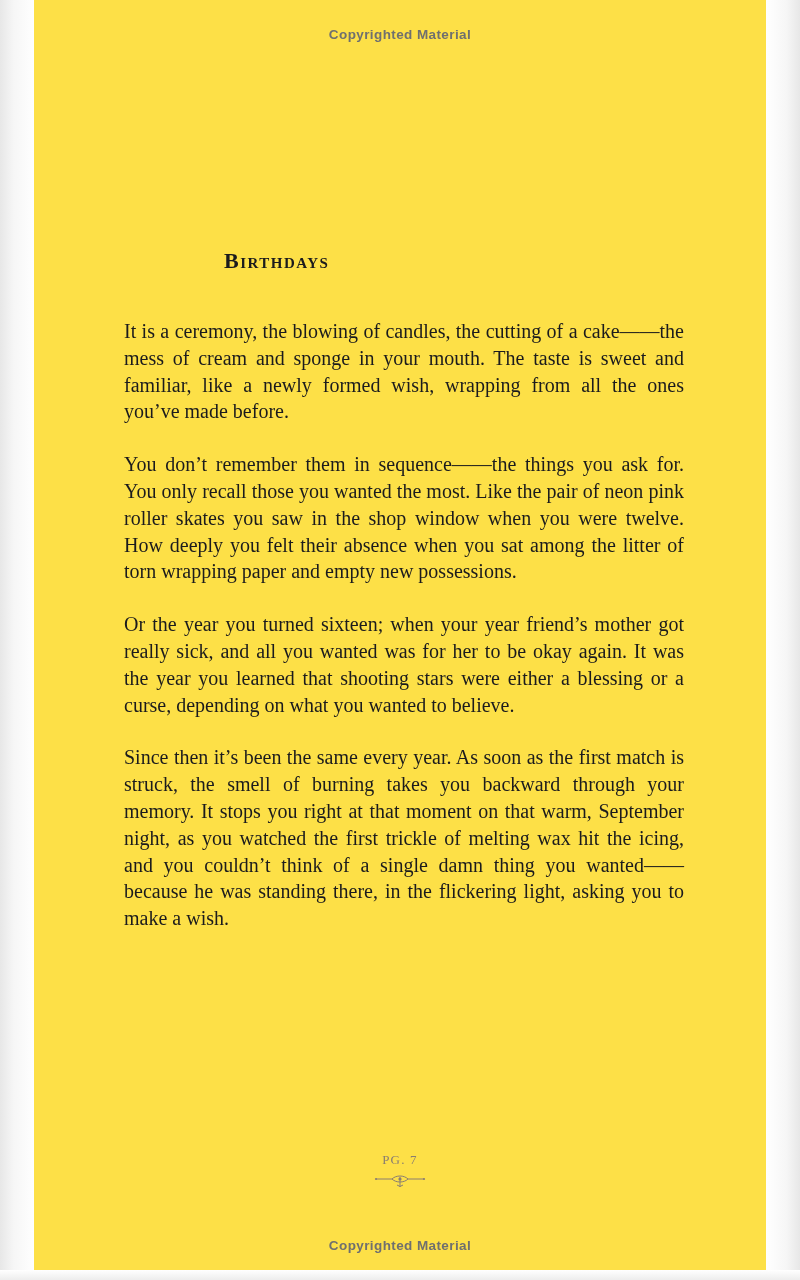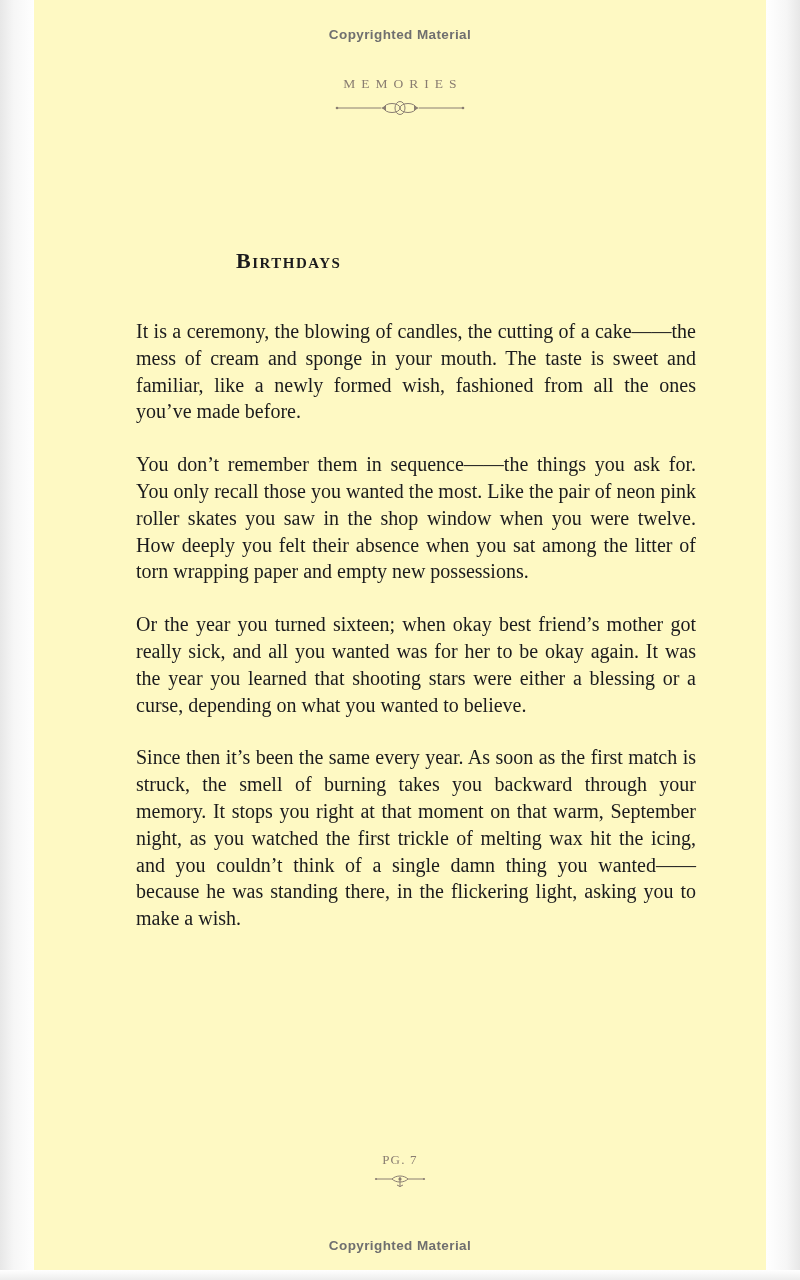--- a/index.html
+++ b/index.html
@@ -10,21 +10,21 @@
     width: 800px;
     height: 1280px;
     background: #ffffff;
     font-family: "Liberation Serif", serif;
     position: relative;
     overflow: hidden;
   }
   .page {
     position: absolute;
     inset: 0;
-    background: #fef9c3;
+    background: #fde047;
   }
   .edge {
     position: absolute;
     top: 0;
     height: 100%;
     pointer-events: none;
   }
   .edge-left {
     left: 0;
     width: 34px;
@@ -74,21 +74,21 @@
     font-weight: normal;
   }
   .flourish-wrap {
     margin-top: 7px;
     line-height: 0;
   }
 
   .content {
     position: absolute;
     top: 248px;
-    left: 136px;
+    left: 124px;
     width: 560px;
     color: #1b1b1d;
   }
   .poem-title {
     font-size: 22px;
     font-weight: bold;
     font-variant: small-caps;
     letter-spacing: 1.5px;
     margin: 0 0 44px 100px;
     color: #1b1b1d;
@@ -125,47 +125,27 @@
 <body>
 
 <div class="page">
 
   <div class="edge edge-left"></div>
   <div class="edge edge-right"></div>
   <div class="edge-bottom"></div>
 
   <div class="watermark top">Copyrighted Material</div>
 
-  <div class="chapter-header">
-    <div class="chapter-title">MEMORIES</div>
-    <div class="flourish-wrap">
-      <svg width="130" height="18" viewBox="0 0 130 18">
-        <g fill="none" stroke="#8a7e72" stroke-width="1">
-          <path d="M2 9 H46"></path>
-          <path d="M84 9 H128"></path>
-          <ellipse cx="57" cy="9" rx="8" ry="4.5"></ellipse>
-          <ellipse cx="73" cy="9" rx="8" ry="4.5"></ellipse>
-          <ellipse cx="65" cy="9" rx="5" ry="6.5"></ellipse>
-        </g>
-        <g fill="#8a7e72" stroke="none">
-          <path d="M46 9 l5 -2.5 v5 z"></path>
-          <path d="M84 9 l-5 -2.5 v5 z"></path>
-          <circle cx="2" cy="9" r="1.3"></circle>
-          <circle cx="128" cy="9" r="1.3"></circle>
-        </g>
-      </svg>
-    </div>
-  </div>
 
   <div class="content">
     <h2 class="poem-title">Birthdays</h2>
 
-    <p>It is a ceremony, the blowing of candles, the cutting of a cake——the mess of cream and sponge in your mouth. The taste is sweet and familiar, like a newly formed wish, fashioned from all the ones you’ve made before.</p>
+    <p>It is a ceremony, the blowing of candles, the cutting of a cake——the mess of cream and sponge in your mouth. The taste is sweet and familiar, like a newly formed wish, wrapping from all the ones you’ve made before.</p>
     <p>You don’t remember them in sequence——the things you ask for. You only recall those you wanted the most. Like the pair of neon pink roller skates you saw in the shop window when you were twelve. How deeply you felt their absence when you sat among the litter of torn wrapping paper and empty new possessions.</p>
-    <p>Or the year you turned sixteen; when okay best friend’s mother got really sick, and all you wanted was for her to be okay again. It was the year you learned that shooting stars were either a blessing or a curse, depending on what you wanted to believe.</p>
+    <p>Or the year you turned sixteen; when your year friend’s mother got really sick, and all you wanted was for her to be okay again. It was the year you learned that shooting stars were either a blessing or a curse, depending on what you wanted to believe.</p>
     <p>Since then it’s been the same every year. As soon as the first match is struck, the smell of burning takes you backward through your memory. It stops you right at that moment on that warm, September night, as you watched the first trickle of melting wax hit the icing, and you couldn’t think of a single damn thing you wanted——because he was standing there, in the flickering light, asking you to make a wish.</p>
   </div>
 
   <div class="page-footer">
     <div class="page-number">PG. 7</div>
     <div class="footer-ornament-wrap">
       <svg width="52" height="18" viewBox="0 0 52 18">
         <g fill="none" stroke="#8a7e72" stroke-width="1">
           <path d="M2 6 H18"></path>
           <path d="M34 6 H50"></path>

